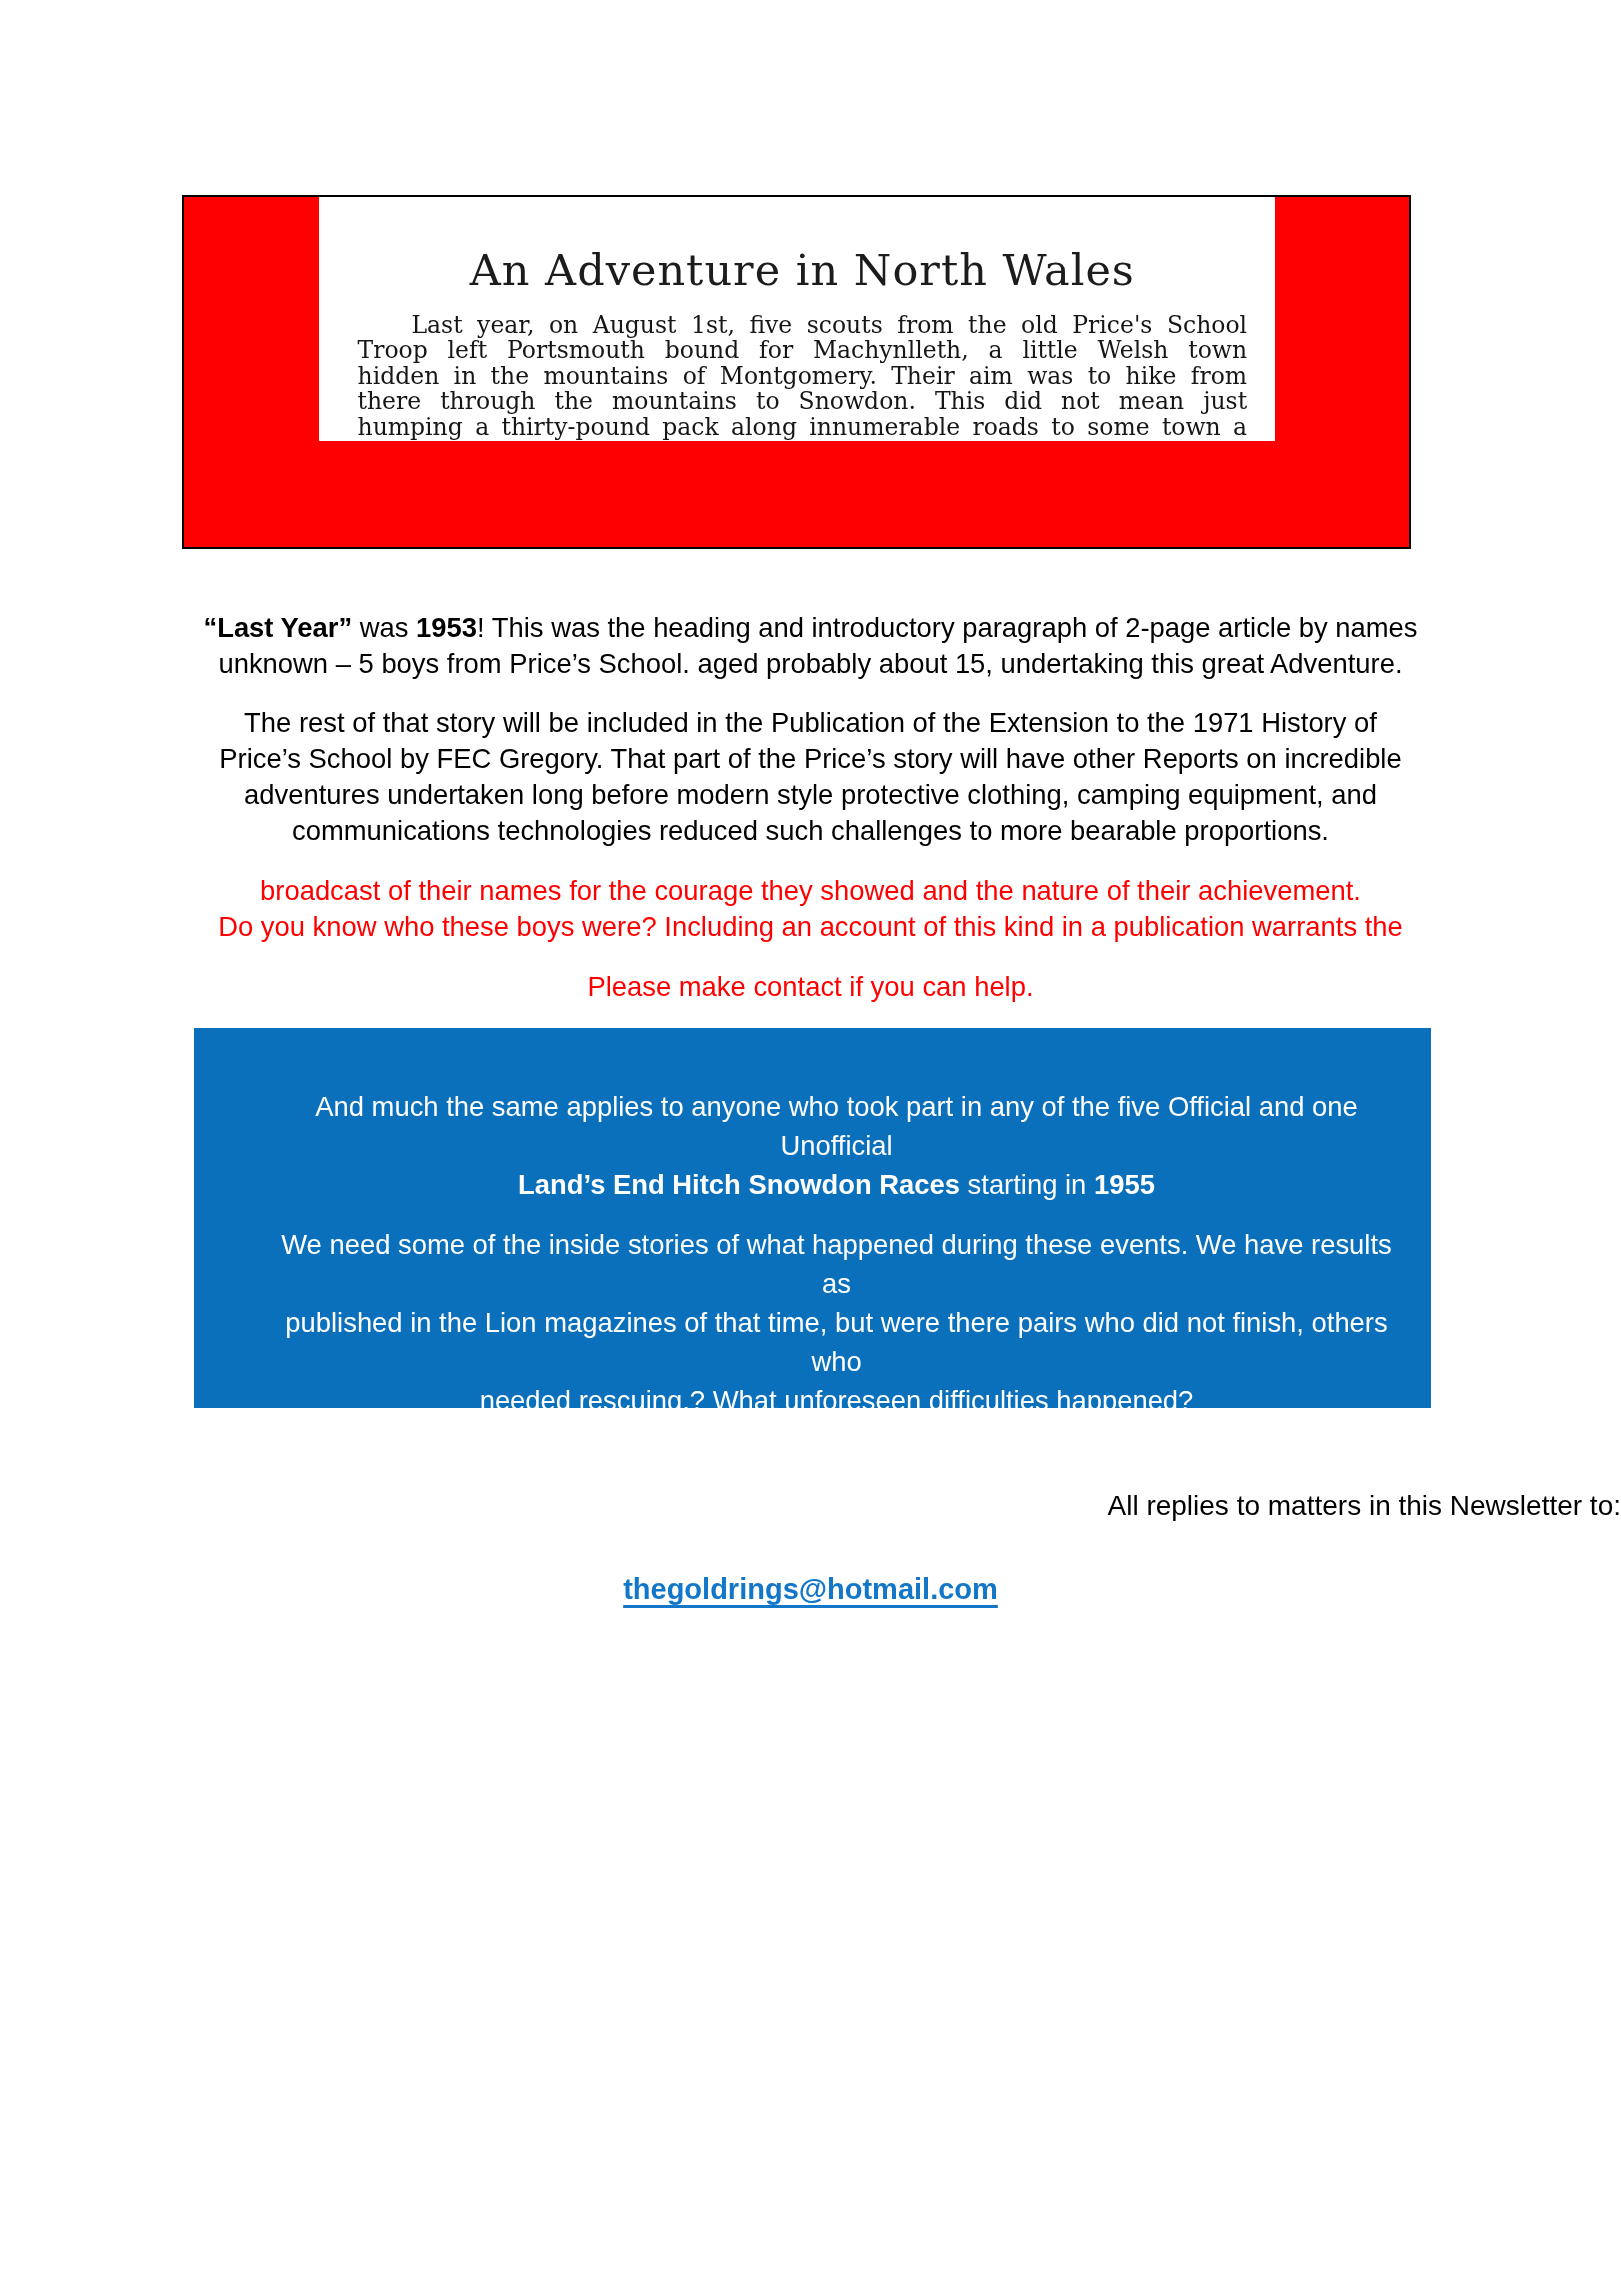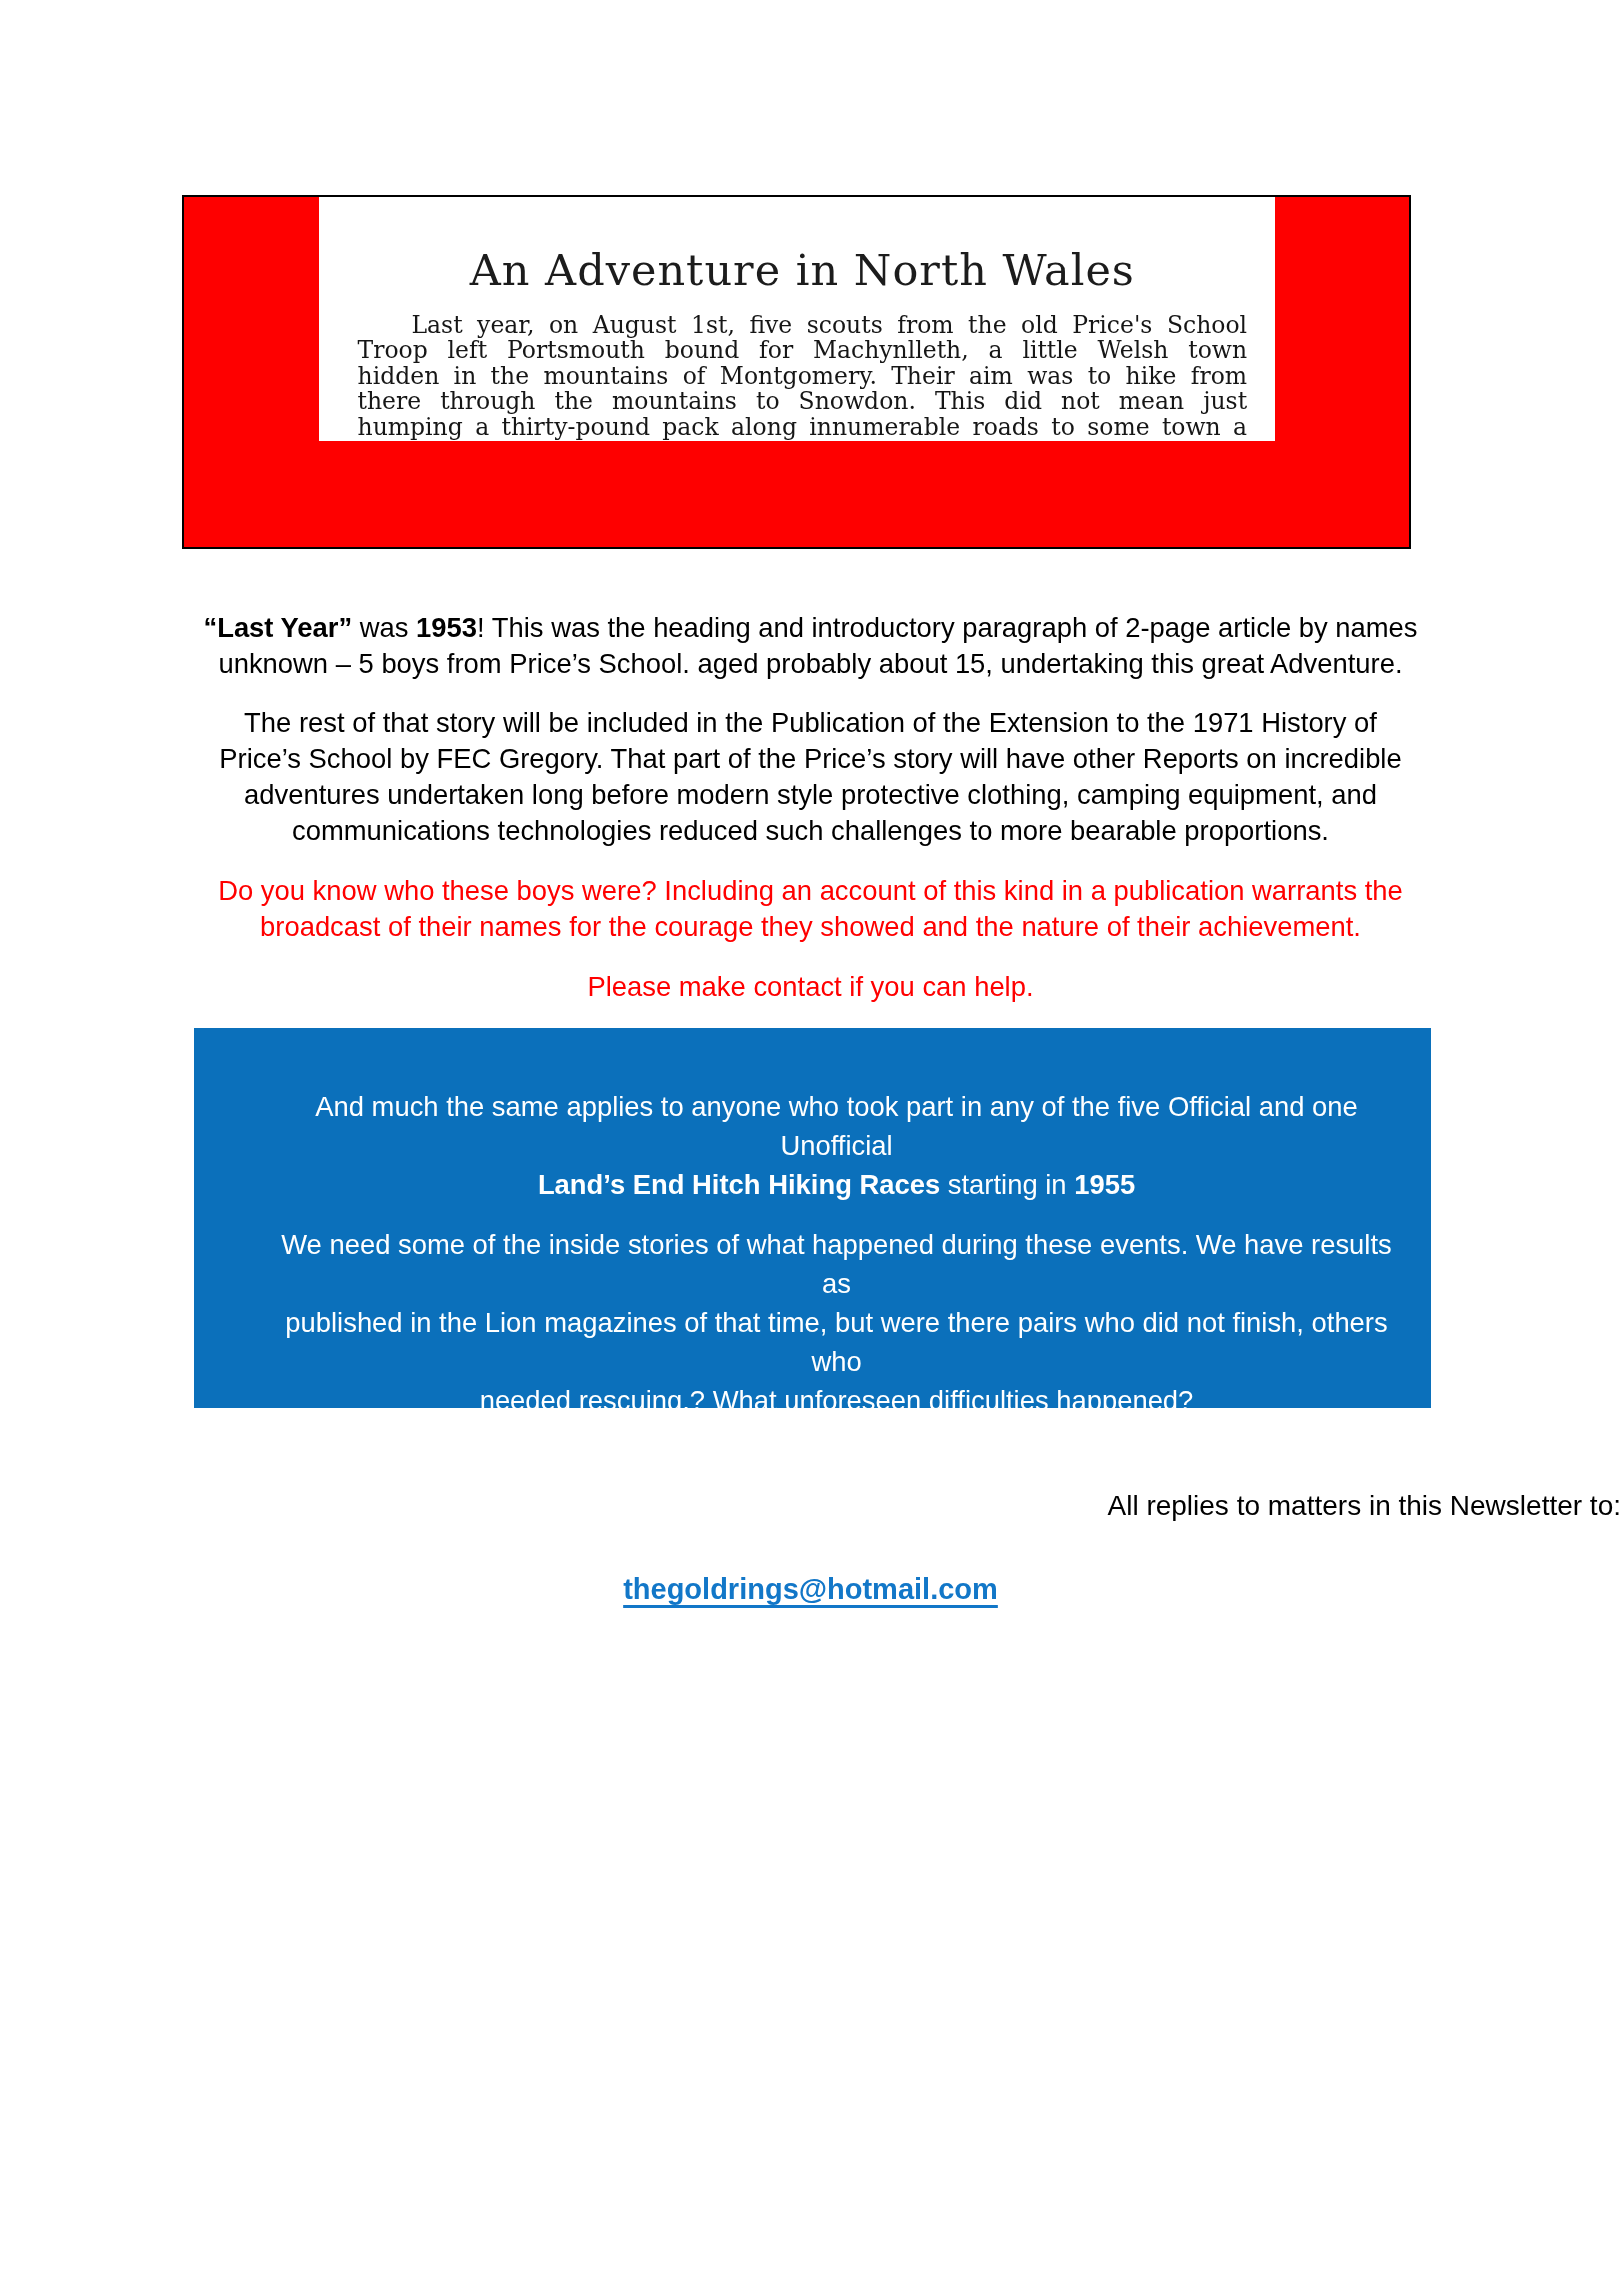--- a/index.html
+++ b/index.html
@@ -133,32 +133,32 @@
   </div>
 
   <div class="para" style="top:705px;">
     <div class="line">The rest of that story will be included in the Publication of the Extension to the 1971 History of</div>
     <div class="line">Price’s School by FEC Gregory. That part of the Price’s story will have other Reports on incredible</div>
     <div class="line">adventures undertaken long before modern style protective clothing, camping equipment, and</div>
     <div class="line">communications technologies reduced such challenges to more bearable proportions.</div>
   </div>
 
   <div class="para red-text" style="top:873px;">
+    <div class="line">broadcast of their names for the courage they showed and the nature of their achievement.</div>
     <div class="line">Do you know who these boys were? Including an account of this kind in a publication warrants the</div>
-    <div class="line">broadcast of their names for the courage they showed and the nature of their achievement.</div>
   </div>
 
   <div class="para red-text" style="top:969px;">
     <div class="line">Please make contact if you can help.</div>
   </div>
 
   <div class="blue-box">
     <div class="bpara">
       <div>And much the same applies to anyone who took part in any of the five Official and one Unofficial</div>
-      <div><span class="bold">Land’s End Hitch Hiking Races</span><span> starting in </span><span class="bold">1955</span></div>
+      <div><span class="bold">Land’s End Hitch Snowdon Races</span><span> starting in </span><span class="bold">1955</span></div>
     </div>
     <div class="bpara">
       <div>We need some of the inside stories of what happened during these events. We have results as</div>
       <div>published in the Lion  magazines of that time, but were there pairs who did not finish, others who</div>
       <div>needed rescuing,? What unforeseen difficulties happened?</div>
       <div>Who finished-up in the Midlands instead of the South West?</div>
     </div>
   </div>
 
   <div class="footer-label">All replies to matters in this Newsletter to:</div>

